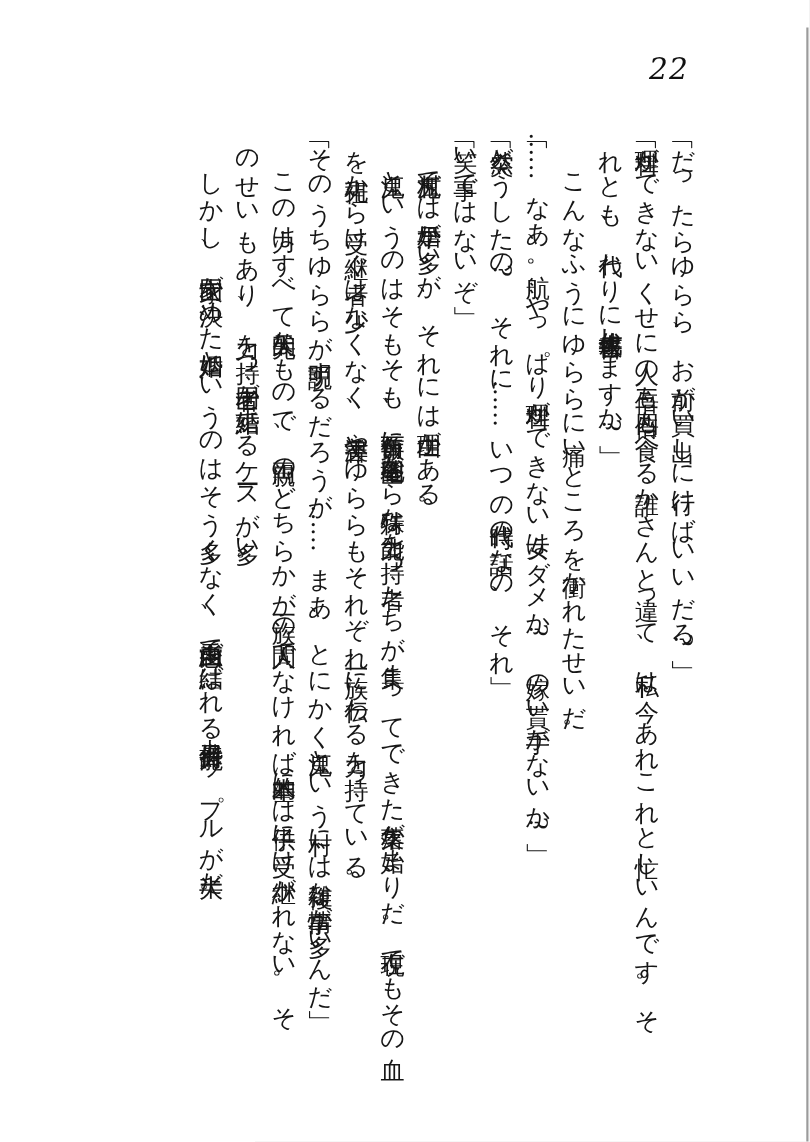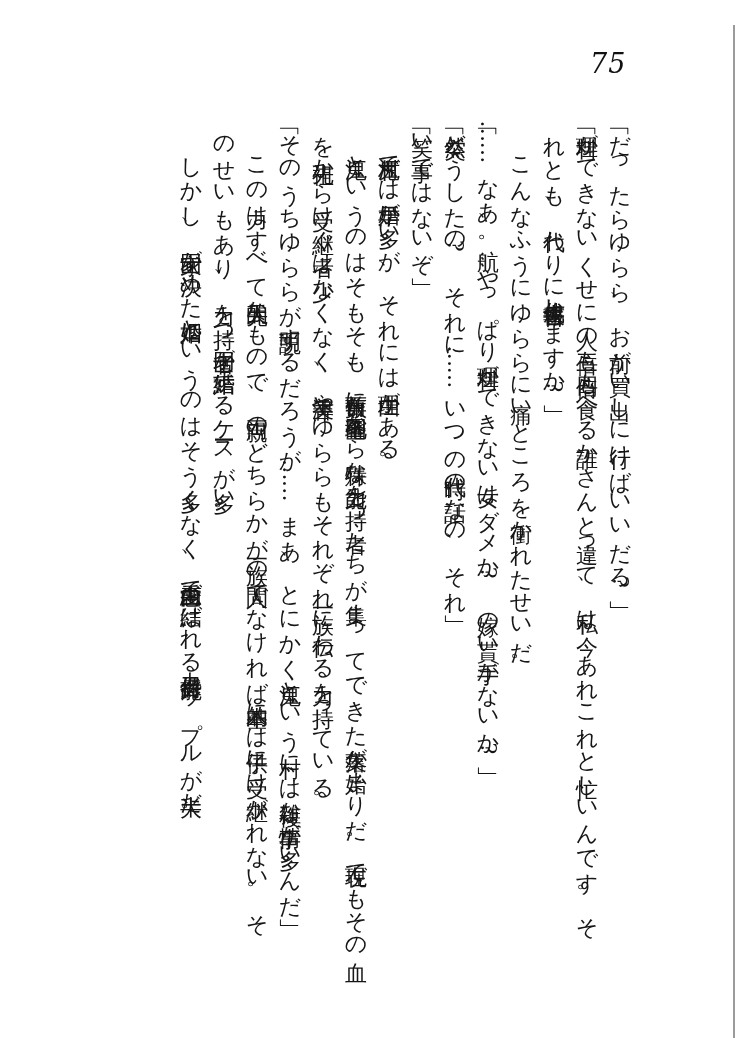--- a/index.html
+++ b/index.html
@@ -48,21 +48,21 @@
     bottom: 0;
     width: 2px;
     background: #9b9b9b;
   }
 </style>
 </head>
 <body>
 
 <div class="scan-page">
 
-  <div class="folio">75</div>
+  <div class="folio">22</div>
 
   <div class="text-block">
     <p>「だったらゆらら、お前が買い出しに行けばいいだろ?」</p>
     <p>「料理ができないくせに人の三倍も四倍も食べる誰かさんと違って、私は今、あれこれと忙しいんです。それとも、代わりに報告書作成しますか?」</p>
     <p>　こんなふうにゆららに痛いところを衝かれたせいだ。</p>
     <p>「……なあ、航。やっぱり料理ができない女はダメか?　嫁の貰い手がないか?」</p>
     <p>「突然どうしたの?　それに……いつの時代の話なの、それ」</p>
     <p>「笑い事ではないぞ」</p>
     <p>　鬼江村では早婚が多いが、それには理由がある。</p>
     <p>　鬼江というのはそもそも、数百年前に全国各地から特殊な能力を持つ者たちが集まってできた集落が始まりだ。現在でもその血を祖先から受け継ぐ者は少なくなく、香津美やゆららもそれぞれ一族に伝わる力を持っている。</p>

